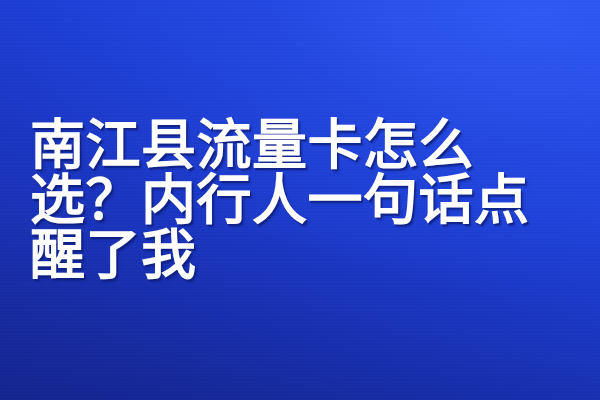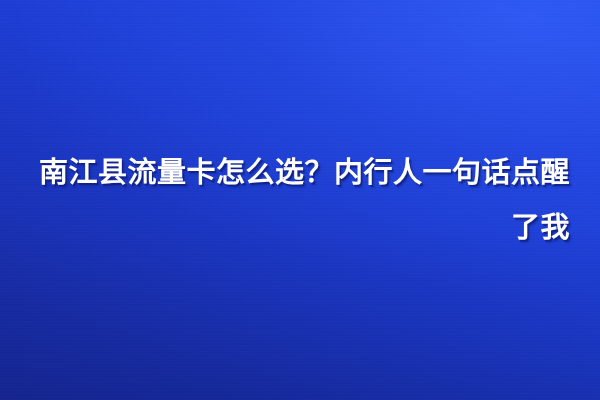--- a/index.html
+++ b/index.html
@@ -76,24 +76,24 @@
     pointer-events: none;
   }
 
   
   .headline {
     position: relative;
     z-index: 2;
     width: 540px;
     margin: 0;
     padding: 0;
-    text-align: right;
+    text-align: left;
     color: #ffffff;
     font-family: "Liberation Sans", "DejaVu Sans", sans-serif;
-    font-size: 29px;
+    font-size: 55px;
     font-weight: 700;
     line-height: 55px;
     letter-spacing: 0.5px;
     white-space: pre-wrap;
     word-break: break-all;
     text-shadow:
       1.5px 2px 0 rgba(13, 28, 120, 0.62),
       2.5px 3px 2px rgba(10, 22, 95, 0.30);
     -webkit-font-smoothing: antialiased;
   }

